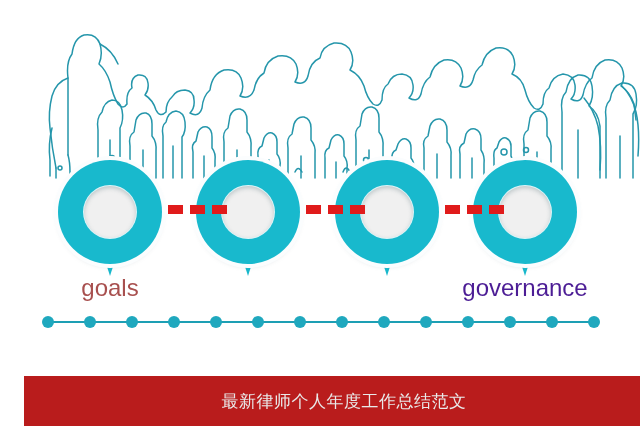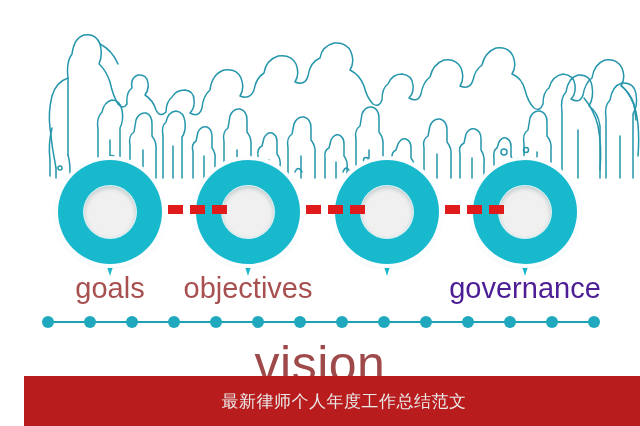--- a/index.html
+++ b/index.html
@@ -107,21 +107,21 @@
     left: 0;
     top: 272px;
     width: 640px;
     height: 34px;
   }
   .pin-label {
     position: absolute;
     top: 0;
     text-align: center;
     color: #a8504f;
-    font-size: 29px;
+    font-size: 24px;
     font-weight: 400;
     line-height: 32px;
     white-space: nowrap;
     font-family: "Liberation Sans", sans-serif;
   }
 
   
   #timeline {
     position: absolute;
     left: 0;
@@ -298,21 +298,20 @@
       </div>
       <div class="pin" style="left: 473px;">
         <div class="pin-tail" style="background: rgb(24, 185, 205);"></div>
         <div class="pin-head" style="background: rgb(24, 185, 205);"></div>
         <div class="pin-hole" style="background: rgb(240, 240, 240);"></div>
       </div>
     </div>
 
   <div id="label-row">
       <div class="pin-label" style="color: rgb(168, 80, 79); left: 30px; width: 160px;">goals</div>
-      <div class="pin-label" style="color: rgb(168, 80, 79); left: 168px; width: 160px;">objectives</div>
       <div class="pin-label" style="color: #4c1d95; left: 445px; width: 160px;">governance</div>
     </div>
 
   <div id="timeline">
     <div id="timeline-line" style="left: 48px; width: 546px; background: rgb(29, 159, 180);"></div>
   <div class="tl-dot" style="left: 42px; background: rgb(31, 168, 190);"></div>
       <div class="tl-dot" style="left: 84px; background: rgb(31, 168, 190);"></div>
       <div class="tl-dot" style="left: 126px; background: rgb(31, 168, 190);"></div>
       <div class="tl-dot" style="left: 168px; background: rgb(31, 168, 190);"></div>
       <div class="tl-dot" style="left: 210px; background: rgb(31, 168, 190);"></div>
@@ -320,21 +319,20 @@
       <div class="tl-dot" style="left: 294px; background: rgb(31, 168, 190);"></div>
       <div class="tl-dot" style="left: 336px; background: rgb(31, 168, 190);"></div>
       <div class="tl-dot" style="left: 378px; background: rgb(31, 168, 190);"></div>
       <div class="tl-dot" style="left: 420px; background: rgb(31, 168, 190);"></div>
       <div class="tl-dot" style="left: 462px; background: rgb(31, 168, 190);"></div>
       <div class="tl-dot" style="left: 504px; background: rgb(31, 168, 190);"></div>
       <div class="tl-dot" style="left: 546px; background: rgb(31, 168, 190);"></div>
       <div class="tl-dot" style="left: 588px; background: rgb(31, 168, 190);"></div>
     </div>
 
-  <div id="vision-word">vision</div>
 
   <div id="caption-bar" style="background: #b91c1c; margin-left: 24px;">
     <div id="caption-text" style="color: rgb(233, 233, 233);">最新律师个人年度工作总结范文</div>
   </div>
 
 <div class="connector" style="left: 168px;">
       <div class="dash" style="background: rgb(224, 27, 27);"></div>
       <div class="dash" style="background: rgb(224, 27, 27);"></div>
       <div class="dash" style="background: rgb(224, 27, 27);"></div>
     </div>

